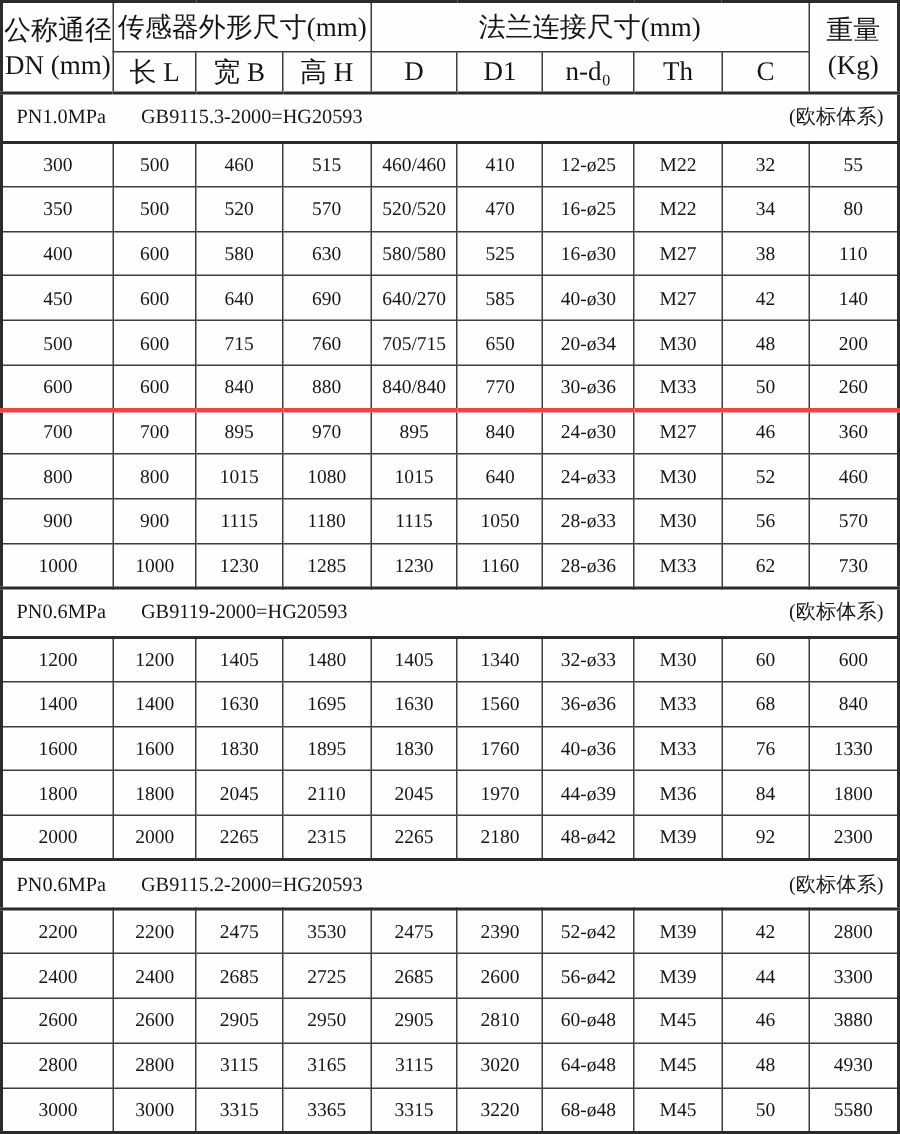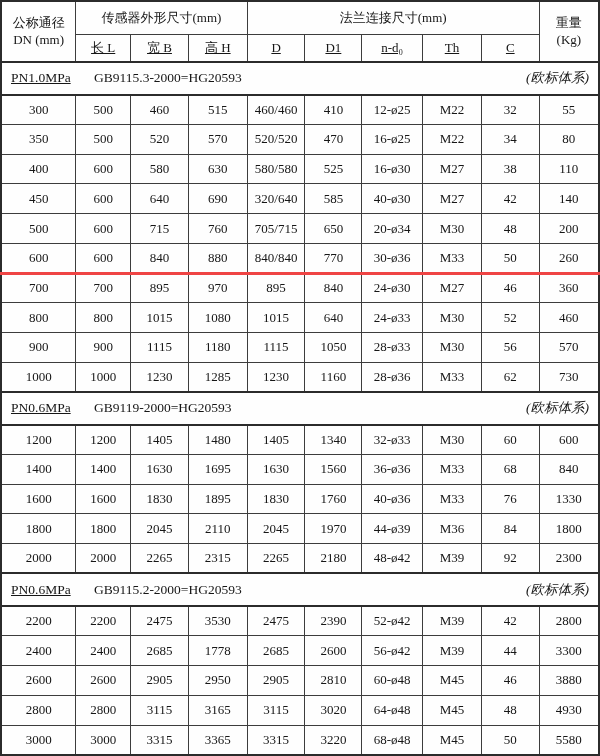--- a/index.html
+++ b/index.html
@@ -8,33 +8,33 @@
     font-family:"Liberation Serif","DejaVu Serif",serif;color:#161616;
   }
   table.spec{
     width:600px;height:756px;border-collapse:collapse;table-layout:fixed;
     border:2px solid #2b2b2b;
   }
   th,td{
     border:1px solid #3d3d3d;text-align:center;vertical-align:middle;
     font-weight:normal;font-size:13px;padding:0;overflow:hidden;white-space:nowrap;
   }
-  thead th{font-size:13px;}
+  thead th{font-size:18px;}
   tr.h1{height:33px;}
   tr.h2{height:28px;}
-  tr.h2 th{border-bottom:2px solid #2b2b2b;text-decoration:underline;}
+  tr.h2 th{border-bottom:2px solid #2b2b2b;}
   .stacked{display:flex;flex-direction:column;justify-content:center;align-items:center;line-height:1.25;}
   tr.section-row{height:32px;}
   tr.section-row td{
     border-top:2px solid #2b2b2b;border-bottom:2px solid #2b2b2b;
     text-align:left;
   }
   .section-flex{display:flex;align-items:center;padding:0 9px;font-size:13.5px;}
-  .section-pressure{width:83px;flex:0 0 auto;text-decoration:underline;}
-  .section-note{margin-left:auto;font-style:italic;}
+  .section-pressure{width:83px;flex:0 0 auto;}
+  .section-note{margin-left:auto;}
   tr.data-row{height:29px;}
   tr.data-row.thick-top td{border-top:3px solid #ef4444;}
 </style>
 </head>
 <body>
 
 <div class="page">
   <table class="spec">
     <colgroup>
       <col style="width:12.5%">
@@ -120,21 +120,21 @@
           <td>16-ø30</td>
           <td>M27</td>
           <td>38</td>
           <td>110</td>
         </tr>
         <tr class="data-row">
           <td>450</td>
           <td>600</td>
           <td>640</td>
           <td>690</td>
-          <td>320/640</td>
+          <td>640/270</td>
           <td>585</td>
           <td>40-ø30</td>
           <td>M27</td>
           <td>42</td>
           <td>140</td>
         </tr>
         <tr class="data-row">
           <td>500</td>
           <td>600</td>
           <td>715</td>
@@ -293,21 +293,21 @@
           <td>2390</td>
           <td>52-ø42</td>
           <td>M39</td>
           <td>42</td>
           <td>2800</td>
         </tr>
         <tr class="data-row">
           <td>2400</td>
           <td>2400</td>
           <td>2685</td>
-          <td>1778</td>
+          <td>2725</td>
           <td>2685</td>
           <td>2600</td>
           <td>56-ø42</td>
           <td>M39</td>
           <td>44</td>
           <td>3300</td>
         </tr>
         <tr class="data-row">
           <td>2600</td>
           <td>2600</td>

